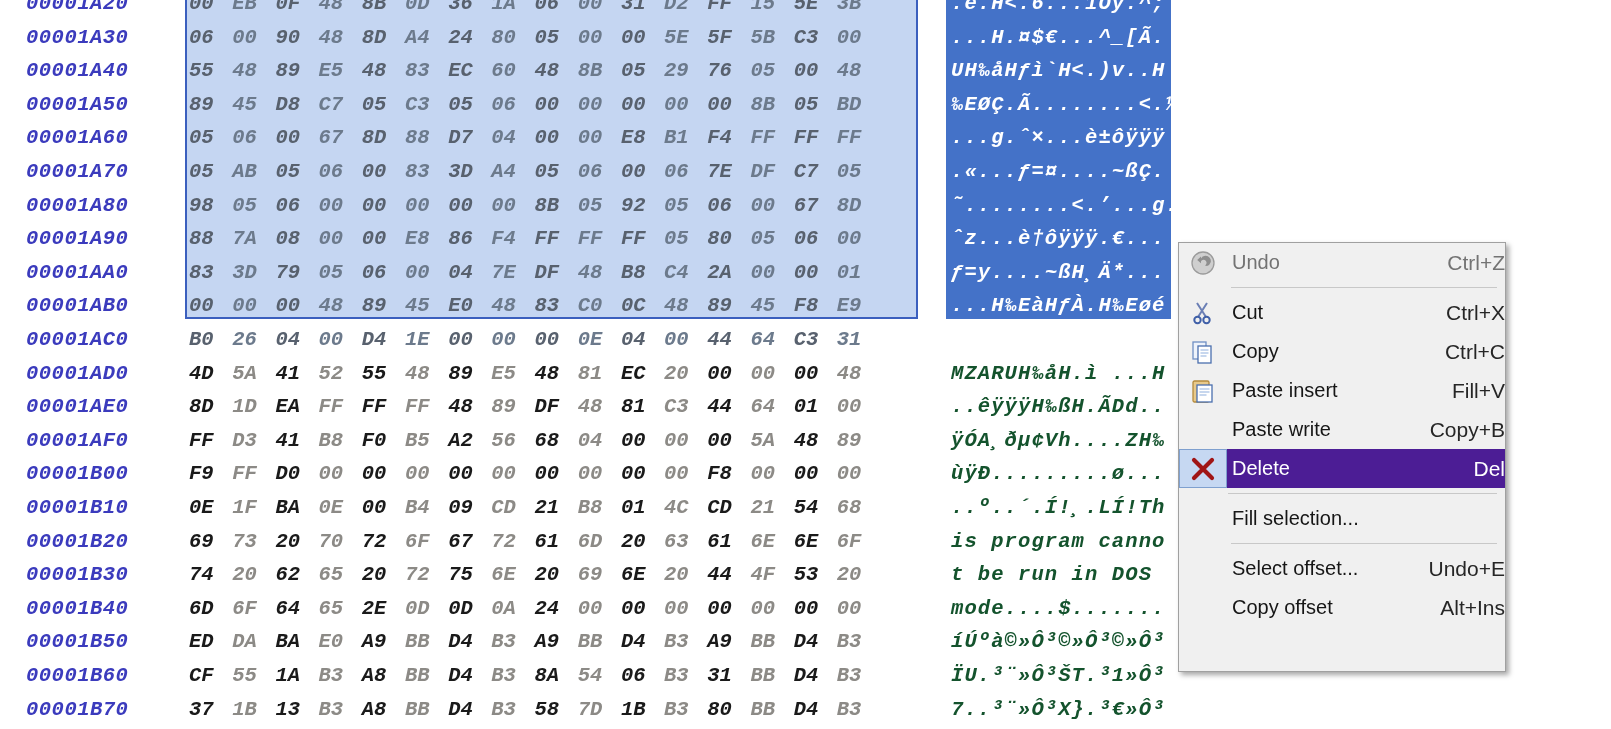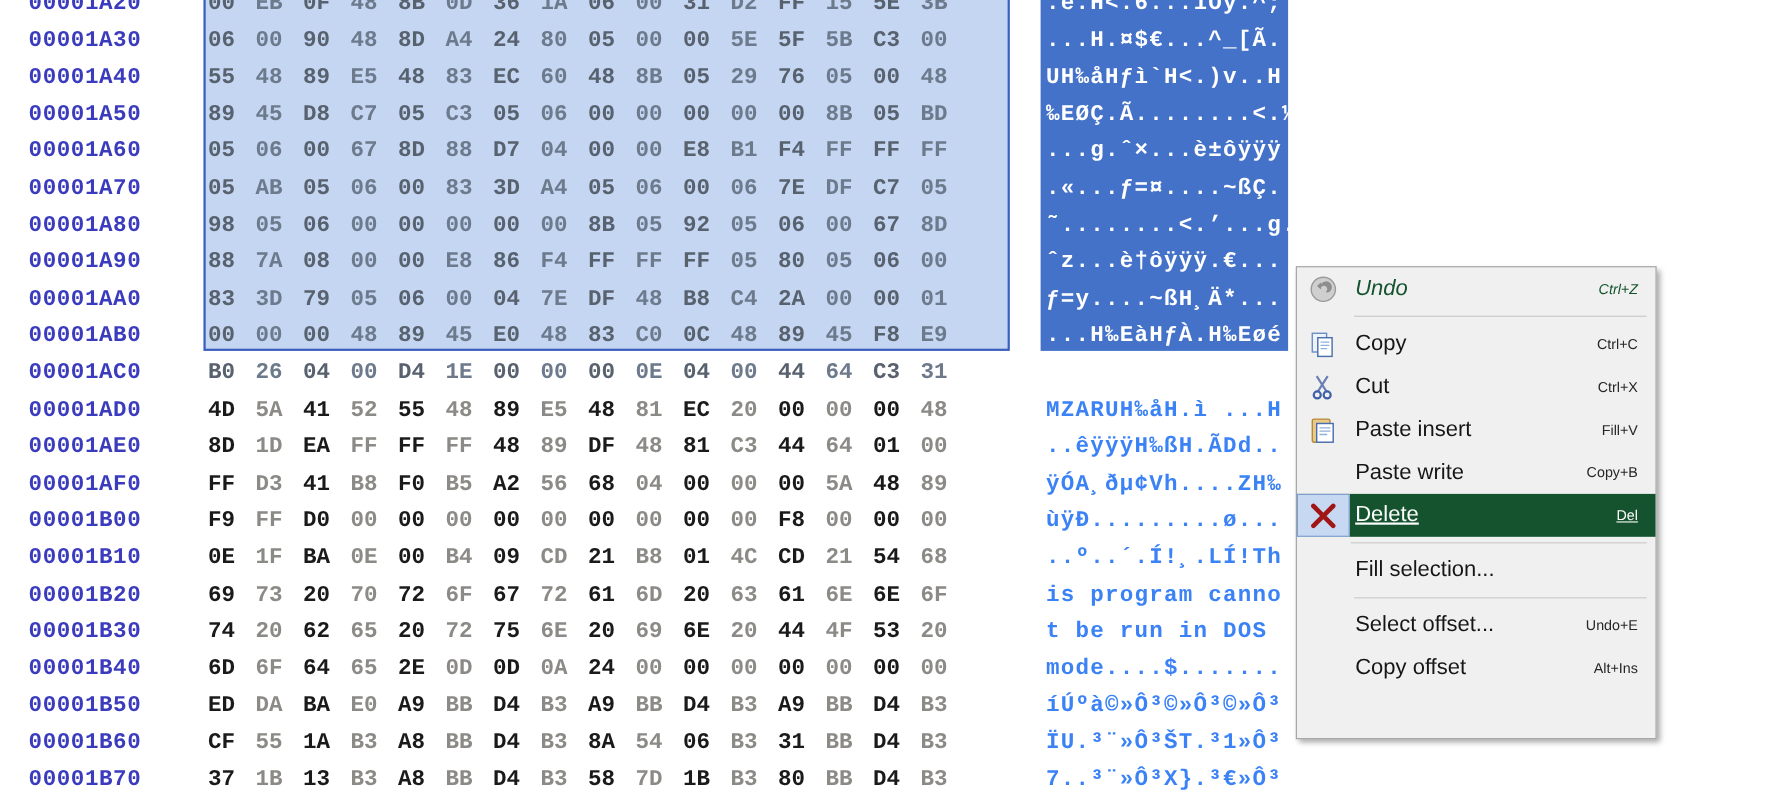--- a/index.html
+++ b/index.html
@@ -9,38 +9,39 @@
   }
   #root{position:relative;width:1611px;height:729px;overflow:hidden;background:#fff;}
 
   
   .hexview{
     position:absolute;left:0;top:0;width:1353px;height:729px;
     font-family:"Liberation Mono","DejaVu Sans Mono",monospace;
     font-size:20.5px;
     line-height:33.6px;
     white-space:pre;
+    font-style:italic;
   }
   .hexrow{
     position:relative;height:33.6px;display:flex;align-items:center;
   }
   .off{
     position:absolute;left:26px;top:0;height:33.6px;line-height:33.6px;
     color:#3b3bbd;font-weight:bold;letter-spacing:0.5px;
   }
   .bytes{
     position:absolute;left:189px;top:0;height:33.6px;line-height:33.6px;
     letter-spacing:0px;
   }
   .bytes span{display:inline-block;width:43.2px;}
   .b-hi{color:#1a1a1a;font-weight:bold;}
   .b-lo{color:#8c8a86;font-weight:bold;}
   .ascii{
     position:absolute;left:951px;top:0;height:33.6px;line-height:33.6px;
-    color:#3b82f6;letter-spacing:1.1px;font-weight:bold;
+    color:#14532d;letter-spacing:1.1px;font-weight:bold;
   }
 
   
   .sel-hex-box{
     position:absolute;left:185px;top:-4px;width:733px;height:336px;
     background:#c5d6f2;border:2px solid #3b5fbe;box-sizing:border-box;
     z-index:1;
   }
   .sel-ascii-box{
     position:absolute;left:946px;top:-4px;width:225px;height:336px;
@@ -65,26 +66,26 @@
   }
   .mitem{
     position:relative;height:39px;display:flex;align-items:center;
     font-size:20px;color:#161616;box-sizing:border-box;
   }
   .mitem .ico{
     width:48px;min-width:48px;height:39px;display:flex;
     align-items:center;justify-content:center;
   }
   .mitem .lbl{flex:1;padding-left:5px;}
-  .mitem .acc{padding-right:16px;color:#262626;font-size:13px;}
-  .mitem.sel{background:#14532d;color:#fff;text-decoration:underline;}
+  .mitem .acc{color:#262626;font-size:21px;}
+  .mitem.sel{background:#4c1d95;color:#fff;}
   .mitem.sel .acc{color:#fff;margin-left:44px;}
   .mitem.sel .ico{background:#c6d8f2;border:1px solid #7fa0cf;
     box-sizing:border-box;}
-  .mitem.disabled .lbl,.mitem.disabled .acc{color:#14532d;font-style:italic;}
+  .mitem.disabled .lbl,.mitem.disabled .acc{color:#737373;}
   .msep{height:1px;background:#c8c8c8;margin:5px 8px 5px 52px;}
   .msep.full{margin-left:8px;}
 </style>
 </head>
 <body>
 
 <div id="root">
 
   <div class="hexview" id="hexview"><div class="hexrow selrow" style="position: absolute; left: 0px; top: -13px; width: 1611px;"><div class="sel-hex-box"></div><div class="sel-ascii-box"></div><div class="off">00001A20</div><div class="bytes"><span class="b-hi">00</span><span class="b-lo">EB</span><span class="b-hi">0F</span><span class="b-lo">48</span><span class="b-hi">8B</span><span class="b-lo">0D</span><span class="b-hi">36</span><span class="b-lo">1A</span><span class="b-hi">06</span><span class="b-lo">00</span><span class="b-hi">31</span><span class="b-lo">D2</span><span class="b-hi">FF</span><span class="b-lo">15</span><span class="b-hi">5E</span><span class="b-lo">3B</span></div><div class="ascii">.ë.H&lt;.6...1Öÿ.^;</div></div><div class="hexrow selrow" style="position: absolute; left: 0px; top: 20.6px; width: 1611px;"><div class="off">00001A30</div><div class="bytes"><span class="b-hi">06</span><span class="b-lo">00</span><span class="b-hi">90</span><span class="b-lo">48</span><span class="b-hi">8D</span><span class="b-lo">A4</span><span class="b-hi">24</span><span class="b-lo">80</span><span class="b-hi">05</span><span class="b-lo">00</span><span class="b-hi">00</span><span class="b-lo">5E</span><span class="b-hi">5F</span><span class="b-lo">5B</span><span class="b-hi">C3</span><span class="b-lo">00</span></div><div class="ascii">...H.¤$€...^_[Ã.</div></div><div class="hexrow selrow" style="position: absolute; left: 0px; top: 54.2px; width: 1611px;"><div class="off">00001A40</div><div class="bytes"><span class="b-hi">55</span><span class="b-lo">48</span><span class="b-hi">89</span><span class="b-lo">E5</span><span class="b-hi">48</span><span class="b-lo">83</span><span class="b-hi">EC</span><span class="b-lo">60</span><span class="b-hi">48</span><span class="b-lo">8B</span><span class="b-hi">05</span><span class="b-lo">29</span><span class="b-hi">76</span><span class="b-lo">05</span><span class="b-hi">00</span><span class="b-lo">48</span></div><div class="ascii">UH‰åHƒì`H&lt;.)v..H</div></div><div class="hexrow selrow" style="position: absolute; left: 0px; top: 87.8px; width: 1611px;"><div class="off">00001A50</div><div class="bytes"><span class="b-hi">89</span><span class="b-lo">45</span><span class="b-hi">D8</span><span class="b-lo">C7</span><span class="b-hi">05</span><span class="b-lo">C3</span><span class="b-hi">05</span><span class="b-lo">06</span><span class="b-hi">00</span><span class="b-lo">00</span><span class="b-hi">00</span><span class="b-lo">00</span><span class="b-hi">00</span><span class="b-lo">8B</span><span class="b-hi">05</span><span class="b-lo">BD</span></div><div class="ascii">‰EØÇ.Ã........&lt;.½</div></div><div class="hexrow selrow" style="position: absolute; left: 0px; top: 121.4px; width: 1611px;"><div class="off">00001A60</div><div class="bytes"><span class="b-hi">05</span><span class="b-lo">06</span><span class="b-hi">00</span><span class="b-lo">67</span><span class="b-hi">8D</span><span class="b-lo">88</span><span class="b-hi">D7</span><span class="b-lo">04</span><span class="b-hi">00</span><span class="b-lo">00</span><span class="b-hi">E8</span><span class="b-lo">B1</span><span class="b-hi">F4</span><span class="b-lo">FF</span><span class="b-hi">FF</span><span class="b-lo">FF</span></div><div class="ascii">...g.ˆ×...è±ôÿÿÿ</div></div><div class="hexrow selrow" style="position: absolute; left: 0px; top: 155px; width: 1611px;"><div class="off">00001A70</div><div class="bytes"><span class="b-hi">05</span><span class="b-lo">AB</span><span class="b-hi">05</span><span class="b-lo">06</span><span class="b-hi">00</span><span class="b-lo">83</span><span class="b-hi">3D</span><span class="b-lo">A4</span><span class="b-hi">05</span><span class="b-lo">06</span><span class="b-hi">00</span><span class="b-lo">06</span><span class="b-hi">7E</span><span class="b-lo">DF</span><span class="b-hi">C7</span><span class="b-lo">05</span></div><div class="ascii">.«...ƒ=¤....~ßÇ.</div></div><div class="hexrow selrow" style="position: absolute; left: 0px; top: 188.6px; width: 1611px;"><div class="off">00001A80</div><div class="bytes"><span class="b-hi">98</span><span class="b-lo">05</span><span class="b-hi">06</span><span class="b-lo">00</span><span class="b-hi">00</span><span class="b-lo">00</span><span class="b-hi">00</span><span class="b-lo">00</span><span class="b-hi">8B</span><span class="b-lo">05</span><span class="b-hi">92</span><span class="b-lo">05</span><span class="b-hi">06</span><span class="b-lo">00</span><span class="b-hi">67</span><span class="b-lo">8D</span></div><div class="ascii">˜........&lt;.’...g.</div></div><div class="hexrow selrow" style="position: absolute; left: 0px; top: 222.2px; width: 1611px;"><div class="off">00001A90</div><div class="bytes"><span class="b-hi">88</span><span class="b-lo">7A</span><span class="b-hi">08</span><span class="b-lo">00</span><span class="b-hi">00</span><span class="b-lo">E8</span><span class="b-hi">86</span><span class="b-lo">F4</span><span class="b-hi">FF</span><span class="b-lo">FF</span><span class="b-hi">FF</span><span class="b-lo">05</span><span class="b-hi">80</span><span class="b-lo">05</span><span class="b-hi">06</span><span class="b-lo">00</span></div><div class="ascii">ˆz...è†ôÿÿÿ.€...</div></div><div class="hexrow selrow" style="position: absolute; left: 0px; top: 255.8px; width: 1611px;"><div class="off">00001AA0</div><div class="bytes"><span class="b-hi">83</span><span class="b-lo">3D</span><span class="b-hi">79</span><span class="b-lo">05</span><span class="b-hi">06</span><span class="b-lo">00</span><span class="b-hi">04</span><span class="b-lo">7E</span><span class="b-hi">DF</span><span class="b-lo">48</span><span class="b-hi">B8</span><span class="b-lo">C4</span><span class="b-hi">2A</span><span class="b-lo">00</span><span class="b-hi">00</span><span class="b-lo">01</span></div><div class="ascii">ƒ=y....~ßH¸Ä*...</div></div><div class="hexrow selrow" style="position: absolute; left: 0px; top: 289.4px; width: 1611px;"><div class="off">00001AB0</div><div class="bytes"><span class="b-hi">00</span><span class="b-lo">00</span><span class="b-hi">00</span><span class="b-lo">48</span><span class="b-hi">89</span><span class="b-lo">45</span><span class="b-hi">E0</span><span class="b-lo">48</span><span class="b-hi">83</span><span class="b-lo">C0</span><span class="b-hi">0C</span><span class="b-lo">48</span><span class="b-hi">89</span><span class="b-lo">45</span><span class="b-hi">F8</span><span class="b-lo">E9</span></div><div class="ascii">...H‰EàHƒÀ.H‰Eøé</div></div><div class="hexrow selrow" style="position: absolute; left: 0px; top: 323px; width: 1611px;"><div class="off">00001AC0</div><div class="bytes"><span class="b-hi">B0</span><span class="b-lo">26</span><span class="b-hi">04</span><span class="b-lo">00</span><span class="b-hi">D4</span><span class="b-lo">1E</span><span class="b-hi">00</span><span class="b-lo">00</span><span class="b-hi">00</span><span class="b-lo">0E</span><span class="b-hi">04</span><span class="b-lo">00</span><span class="b-hi">44</span><span class="b-lo">64</span><span class="b-hi">C3</span><span class="b-lo">31</span></div><div class="ascii">°&amp;..Ô.......DdÃ1</div></div><div class="hexrow" style="position: absolute; left: 0px; top: 356.6px; width: 1611px;"><div class="off">00001AD0</div><div class="bytes"><span class="b-hi">4D</span><span class="b-lo">5A</span><span class="b-hi">41</span><span class="b-lo">52</span><span class="b-hi">55</span><span class="b-lo">48</span><span class="b-hi">89</span><span class="b-lo">E5</span><span class="b-hi">48</span><span class="b-lo">81</span><span class="b-hi">EC</span><span class="b-lo">20</span><span class="b-hi">00</span><span class="b-lo">00</span><span class="b-hi">00</span><span class="b-lo">48</span></div><div class="ascii">MZARUH‰åH.ì ...H</div></div><div class="hexrow" style="position: absolute; left: 0px; top: 390.2px; width: 1611px;"><div class="off">00001AE0</div><div class="bytes"><span class="b-hi">8D</span><span class="b-lo">1D</span><span class="b-hi">EA</span><span class="b-lo">FF</span><span class="b-hi">FF</span><span class="b-lo">FF</span><span class="b-hi">48</span><span class="b-lo">89</span><span class="b-hi">DF</span><span class="b-lo">48</span><span class="b-hi">81</span><span class="b-lo">C3</span><span class="b-hi">44</span><span class="b-lo">64</span><span class="b-hi">01</span><span class="b-lo">00</span></div><div class="ascii">..êÿÿÿH‰ßH.ÃDd..</div></div><div class="hexrow" style="position: absolute; left: 0px; top: 423.8px; width: 1611px;"><div class="off">00001AF0</div><div class="bytes"><span class="b-hi">FF</span><span class="b-lo">D3</span><span class="b-hi">41</span><span class="b-lo">B8</span><span class="b-hi">F0</span><span class="b-lo">B5</span><span class="b-hi">A2</span><span class="b-lo">56</span><span class="b-hi">68</span><span class="b-lo">04</span><span class="b-hi">00</span><span class="b-lo">00</span><span class="b-hi">00</span><span class="b-lo">5A</span><span class="b-hi">48</span><span class="b-lo">89</span></div><div class="ascii">ÿÓA¸ðµ¢Vh....ZH‰</div></div><div class="hexrow" style="position: absolute; left: 0px; top: 457.4px; width: 1611px;"><div class="off">00001B00</div><div class="bytes"><span class="b-hi">F9</span><span class="b-lo">FF</span><span class="b-hi">D0</span><span class="b-lo">00</span><span class="b-hi">00</span><span class="b-lo">00</span><span class="b-hi">00</span><span class="b-lo">00</span><span class="b-hi">00</span><span class="b-lo">00</span><span class="b-hi">00</span><span class="b-lo">00</span><span class="b-hi">F8</span><span class="b-lo">00</span><span class="b-hi">00</span><span class="b-lo">00</span></div><div class="ascii">ùÿÐ.........ø...</div></div><div class="hexrow" style="position: absolute; left: 0px; top: 491px; width: 1611px;"><div class="off">00001B10</div><div class="bytes"><span class="b-hi">0E</span><span class="b-lo">1F</span><span class="b-hi">BA</span><span class="b-lo">0E</span><span class="b-hi">00</span><span class="b-lo">B4</span><span class="b-hi">09</span><span class="b-lo">CD</span><span class="b-hi">21</span><span class="b-lo">B8</span><span class="b-hi">01</span><span class="b-lo">4C</span><span class="b-hi">CD</span><span class="b-lo">21</span><span class="b-hi">54</span><span class="b-lo">68</span></div><div class="ascii">..º..´.Í!¸.LÍ!Th</div></div><div class="hexrow" style="position: absolute; left: 0px; top: 524.6px; width: 1611px;"><div class="off">00001B20</div><div class="bytes"><span class="b-hi">69</span><span class="b-lo">73</span><span class="b-hi">20</span><span class="b-lo">70</span><span class="b-hi">72</span><span class="b-lo">6F</span><span class="b-hi">67</span><span class="b-lo">72</span><span class="b-hi">61</span><span class="b-lo">6D</span><span class="b-hi">20</span><span class="b-lo">63</span><span class="b-hi">61</span><span class="b-lo">6E</span><span class="b-hi">6E</span><span class="b-lo">6F</span></div><div class="ascii">is program canno</div></div><div class="hexrow" style="position: absolute; left: 0px; top: 558.2px; width: 1611px;"><div class="off">00001B30</div><div class="bytes"><span class="b-hi">74</span><span class="b-lo">20</span><span class="b-hi">62</span><span class="b-lo">65</span><span class="b-hi">20</span><span class="b-lo">72</span><span class="b-hi">75</span><span class="b-lo">6E</span><span class="b-hi">20</span><span class="b-lo">69</span><span class="b-hi">6E</span><span class="b-lo">20</span><span class="b-hi">44</span><span class="b-lo">4F</span><span class="b-hi">53</span><span class="b-lo">20</span></div><div class="ascii">t be run in DOS </div></div><div class="hexrow" style="position: absolute; left: 0px; top: 591.8px; width: 1611px;"><div class="off">00001B40</div><div class="bytes"><span class="b-hi">6D</span><span class="b-lo">6F</span><span class="b-hi">64</span><span class="b-lo">65</span><span class="b-hi">2E</span><span class="b-lo">0D</span><span class="b-hi">0D</span><span class="b-lo">0A</span><span class="b-hi">24</span><span class="b-lo">00</span><span class="b-hi">00</span><span class="b-lo">00</span><span class="b-hi">00</span><span class="b-lo">00</span><span class="b-hi">00</span><span class="b-lo">00</span></div><div class="ascii">mode....$.......</div></div><div class="hexrow" style="position: absolute; left: 0px; top: 625.4px; width: 1611px;"><div class="off">00001B50</div><div class="bytes"><span class="b-hi">ED</span><span class="b-lo">DA</span><span class="b-hi">BA</span><span class="b-lo">E0</span><span class="b-hi">A9</span><span class="b-lo">BB</span><span class="b-hi">D4</span><span class="b-lo">B3</span><span class="b-hi">A9</span><span class="b-lo">BB</span><span class="b-hi">D4</span><span class="b-lo">B3</span><span class="b-hi">A9</span><span class="b-lo">BB</span><span class="b-hi">D4</span><span class="b-lo">B3</span></div><div class="ascii">íÚºà©»Ô³©»Ô³©»Ô³</div></div><div class="hexrow" style="position: absolute; left: 0px; top: 659px; width: 1611px;"><div class="off">00001B60</div><div class="bytes"><span class="b-hi">CF</span><span class="b-lo">55</span><span class="b-hi">1A</span><span class="b-lo">B3</span><span class="b-hi">A8</span><span class="b-lo">BB</span><span class="b-hi">D4</span><span class="b-lo">B3</span><span class="b-hi">8A</span><span class="b-lo">54</span><span class="b-hi">06</span><span class="b-lo">B3</span><span class="b-hi">31</span><span class="b-lo">BB</span><span class="b-hi">D4</span><span class="b-lo">B3</span></div><div class="ascii">ÏU.³¨»Ô³ŠT.³1»Ô³</div></div><div class="hexrow" style="position: absolute; left: 0px; top: 692.6px; width: 1611px;"><div class="off">00001B70</div><div class="bytes"><span class="b-hi">37</span><span class="b-lo">1B</span><span class="b-hi">13</span><span class="b-lo">B3</span><span class="b-hi">A8</span><span class="b-lo">BB</span><span class="b-hi">D4</span><span class="b-lo">B3</span><span class="b-hi">58</span><span class="b-lo">7D</span><span class="b-hi">1B</span><span class="b-lo">B3</span><span class="b-hi">80</span><span class="b-lo">BB</span><span class="b-hi">D4</span><span class="b-lo">B3</span></div><div class="ascii">7..³¨»Ô³X}.³€»Ô³</div></div><div class="hexrow" style="position: absolute; left: 0px; top: 726.2px; width: 1611px;"><div class="off">00001B80</div><div class="bytes"><span class="b-hi">58</span><span class="b-lo">7D</span><span class="b-hi">1A</span><span class="b-lo">B3</span><span class="b-hi">20</span><span class="b-lo">BB</span><span class="b-hi">D4</span><span class="b-lo">B3</span><span class="b-hi">58</span><span class="b-lo">7D</span><span class="b-hi">19</span><span class="b-lo">B3</span><span class="b-hi">A3</span><span class="b-lo">BB</span><span class="b-hi">D4</span><span class="b-lo">B3</span></div><div class="ascii">X}.³ »Ô³X}.³£»Ô³</div></div></div>
 
@@ -97,38 +98,38 @@
             <path d="M17 16 A5.2 5.2 0 1 0 11 8.6 L11 6.5 L7.2 10 L11 13.2 L11 11.2 A3 3 0 1 1 15 15.4 Z" fill="#8e8e8e"></path>
           </svg>
         </span>
         <span class="lbl">Undo</span>
         <span class="acc">Ctrl+Z</span>
       </div>
       <div class="msep"></div>
       <div class="mitem">
         <span class="ico">
           <svg width="26" height="26" viewBox="0 0 26 26">
+            <path d="M7 3 L16 17 M17 3 L8 17" stroke="#6b7fb5" stroke-width="2" fill="none"></path>
+            <circle cx="7.5" cy="20" r="3.2" fill="none" stroke="#3f5fa8" stroke-width="2"></circle>
+            <circle cx="16.5" cy="20" r="3.2" fill="none" stroke="#3f5fa8" stroke-width="2"></circle>
+          </svg>
+        </span>
+        <span class="lbl">Cut</span>
+        <span class="acc">Ctrl+X</span>
+      </div>
+      <div class="mitem">
+        <span class="ico">
+          <svg width="26" height="26" viewBox="0 0 26 26">
             <rect x="3" y="3" width="13" height="17" fill="#eef3fb" stroke="#6f8fc4" stroke-width="1.3"></rect>
             <rect x="8" y="7" width="13" height="17" fill="#ffffff" stroke="#4a6fae" stroke-width="1.3"></rect>
             <path d="M10.5 11h8M10.5 14h8M10.5 17h6" stroke="#8fb0dd" stroke-width="1.2"></path>
           </svg>
         </span>
         <span class="lbl">Copy</span>
         <span class="acc">Ctrl+C</span>
-      </div>
-      <div class="mitem">
-        <span class="ico">
-          <svg width="26" height="26" viewBox="0 0 26 26">
-            <path d="M7 3 L16 17 M17 3 L8 17" stroke="#6b7fb5" stroke-width="2" fill="none"></path>
-            <circle cx="7.5" cy="20" r="3.2" fill="none" stroke="#3f5fa8" stroke-width="2"></circle>
-            <circle cx="16.5" cy="20" r="3.2" fill="none" stroke="#3f5fa8" stroke-width="2"></circle>
-          </svg>
-        </span>
-        <span class="lbl">Cut</span>
-        <span class="acc">Ctrl+X</span>
       </div>
       <div class="mitem">
         <span class="ico">
           <svg width="26" height="26" viewBox="0 0 26 26">
             <rect x="3" y="3" width="16" height="21" rx="1.5" fill="#e8c98a" stroke="#b48a3c" stroke-width="1.3"></rect>
             <rect x="7" y="7" width="15" height="17" fill="#ffffff" stroke="#4a6fae" stroke-width="1.3"></rect>
             <path d="M9.5 11h10M9.5 14h10M9.5 17h7" stroke="#8fb0dd" stroke-width="1.2"></path>
           </svg>
         </span>
         <span class="lbl">Paste insert</span>

